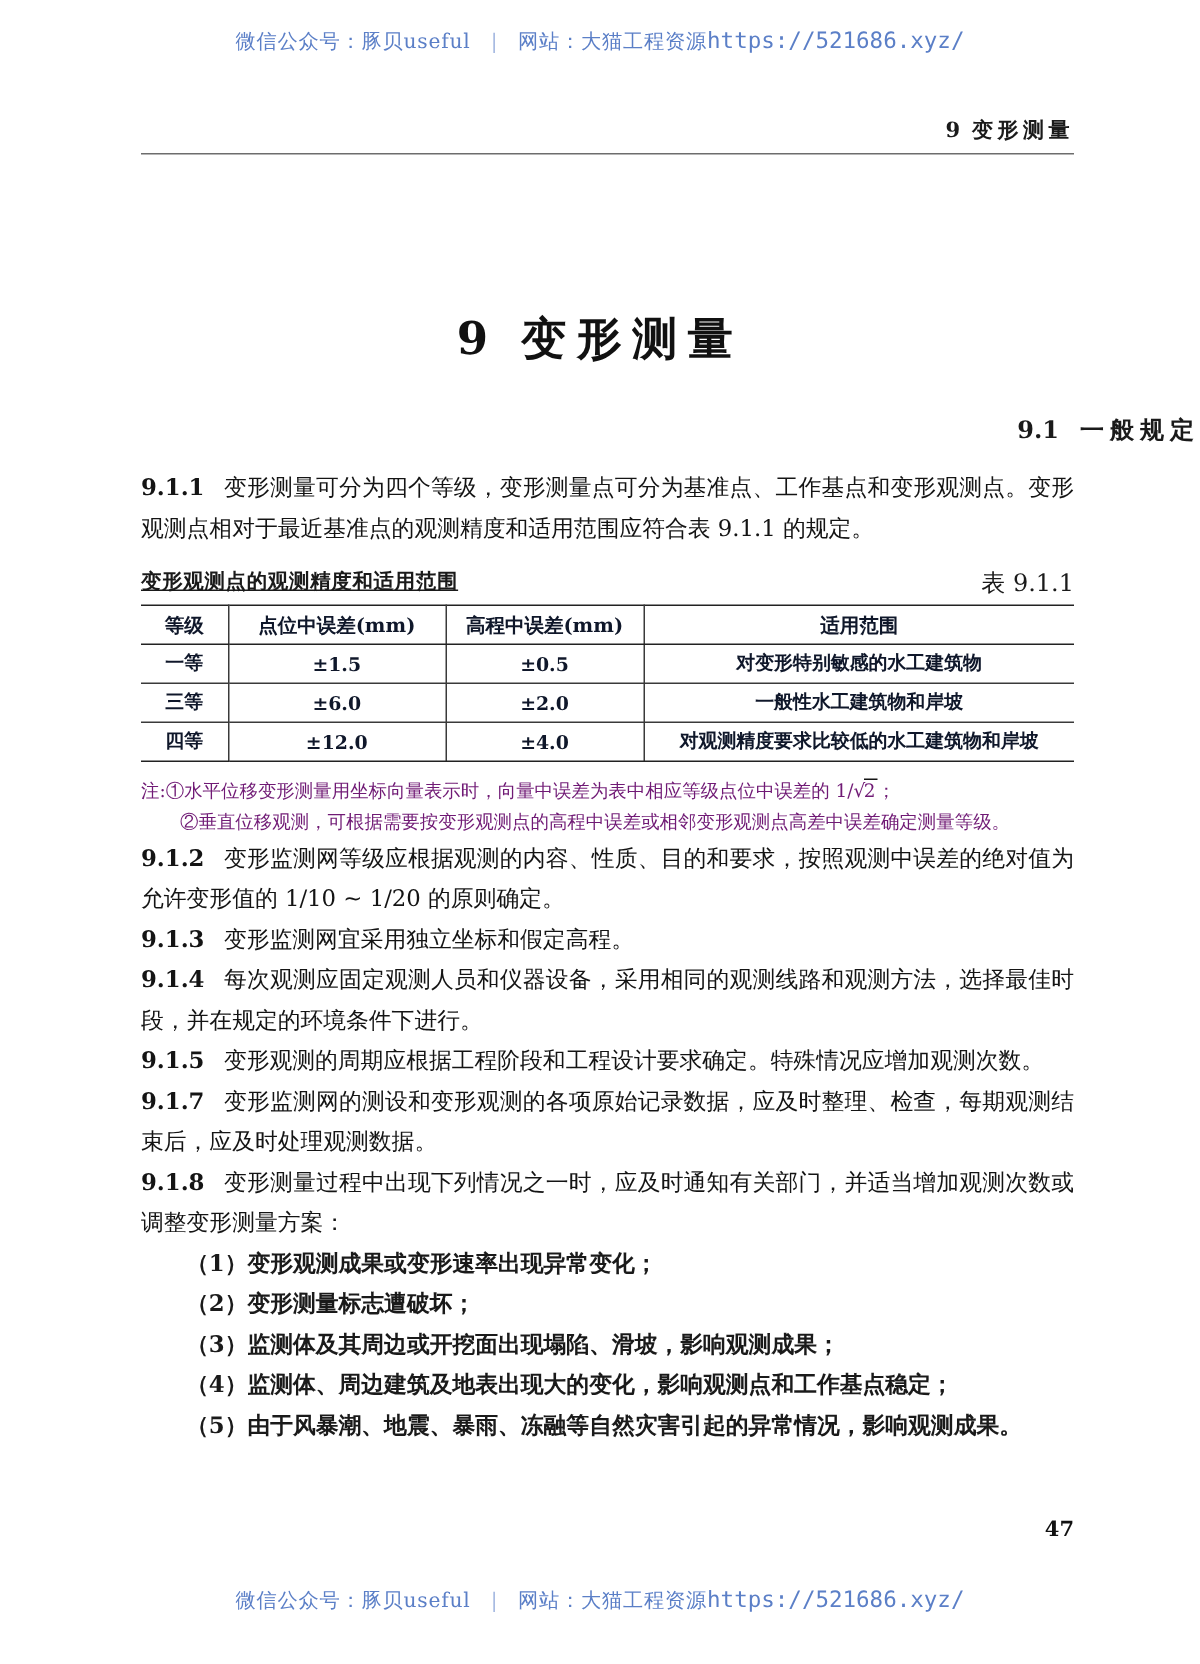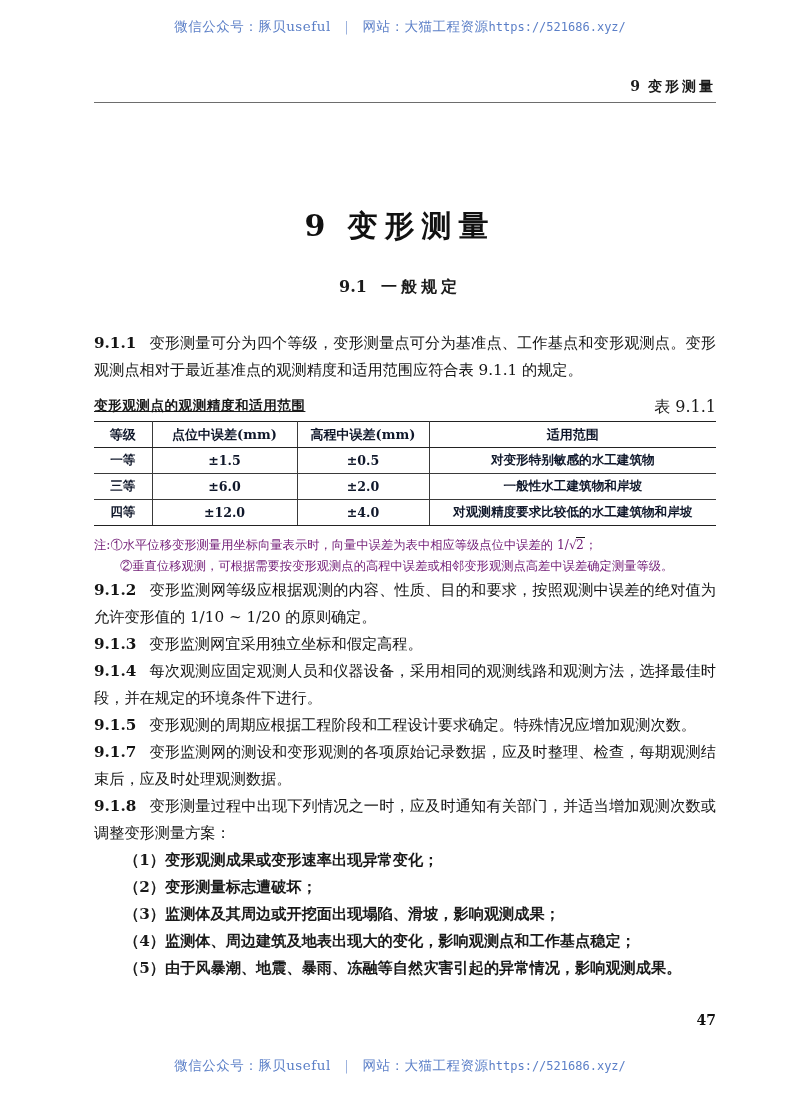--- a/index.html
+++ b/index.html
@@ -36,21 +36,21 @@
     white-space: nowrap;
     font-family: "DejaVu Serif", "Liberation Serif", serif;
   }
   .watermark .sep {
     display: inline-block;
     padding: 0 9px;
     color: #8aa4d8;
   }
   .watermark .url {
     font-family: "DejaVu Sans Mono", "Liberation Mono", monospace;
-    font-size: 12px;
+    font-size: 15px;
     letter-spacing: 0;
   }
   .watermark-top { top: 18px; }
   .watermark-bottom { top: 1057px; }
 
   
   .running-head {
     position: absolute;
     left: 94px;
     top: 78px;
@@ -90,35 +90,35 @@
     letter-spacing: 0;
     padding-right: 22px;
     font-family: "DejaVu Serif", "Liberation Serif", serif;
   }
 
   .section-title {
     position: absolute;
     left: 0;
     top: 277px;
     width: 800px;
-    text-align: center;
+    text-align: right;
     font-size: 16px;
     font-weight: bold;
     letter-spacing: 4px;
   }
   .section-title .snum {
     letter-spacing: 0;
     padding-right: 14px;
   }
 
   
   .body {
     position: absolute;
     left: 94px;
-    top: 330px;
+    top: 312px;
     width: 622px;
   }
 
   p.para {
     margin: 0 0 0 0;
     font-size: 15.2px;
     line-height: 27px;
     text-align: justify;
     text-justify: inter-ideograph;
     color: #141414;

